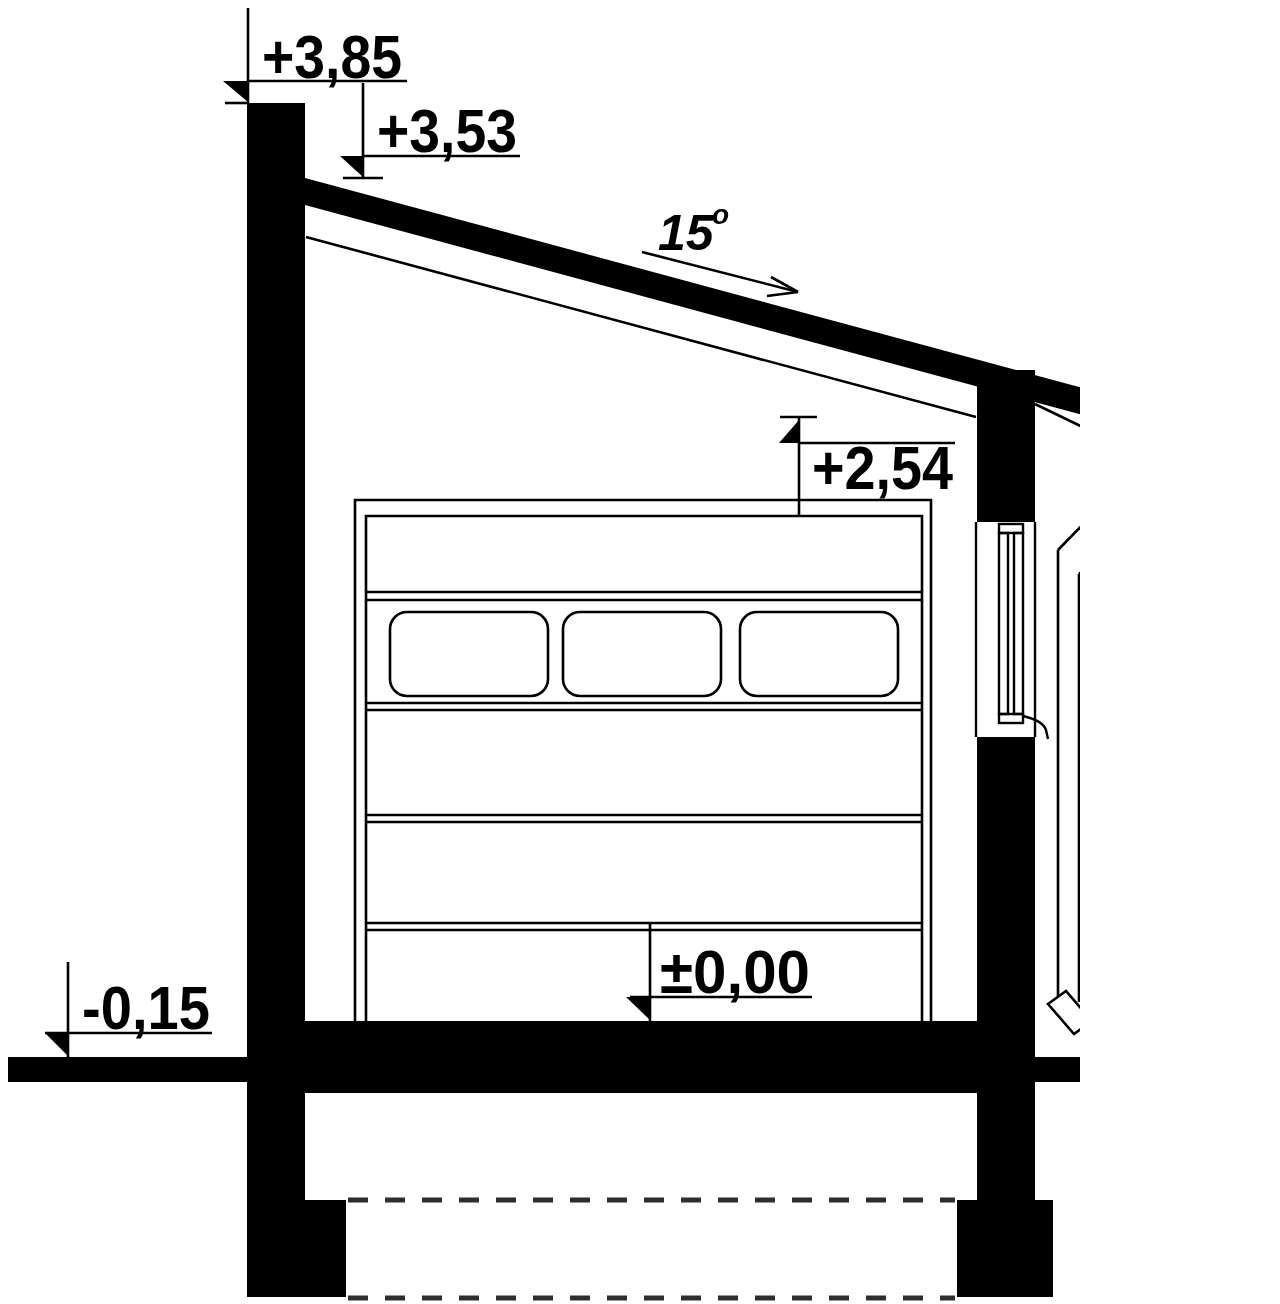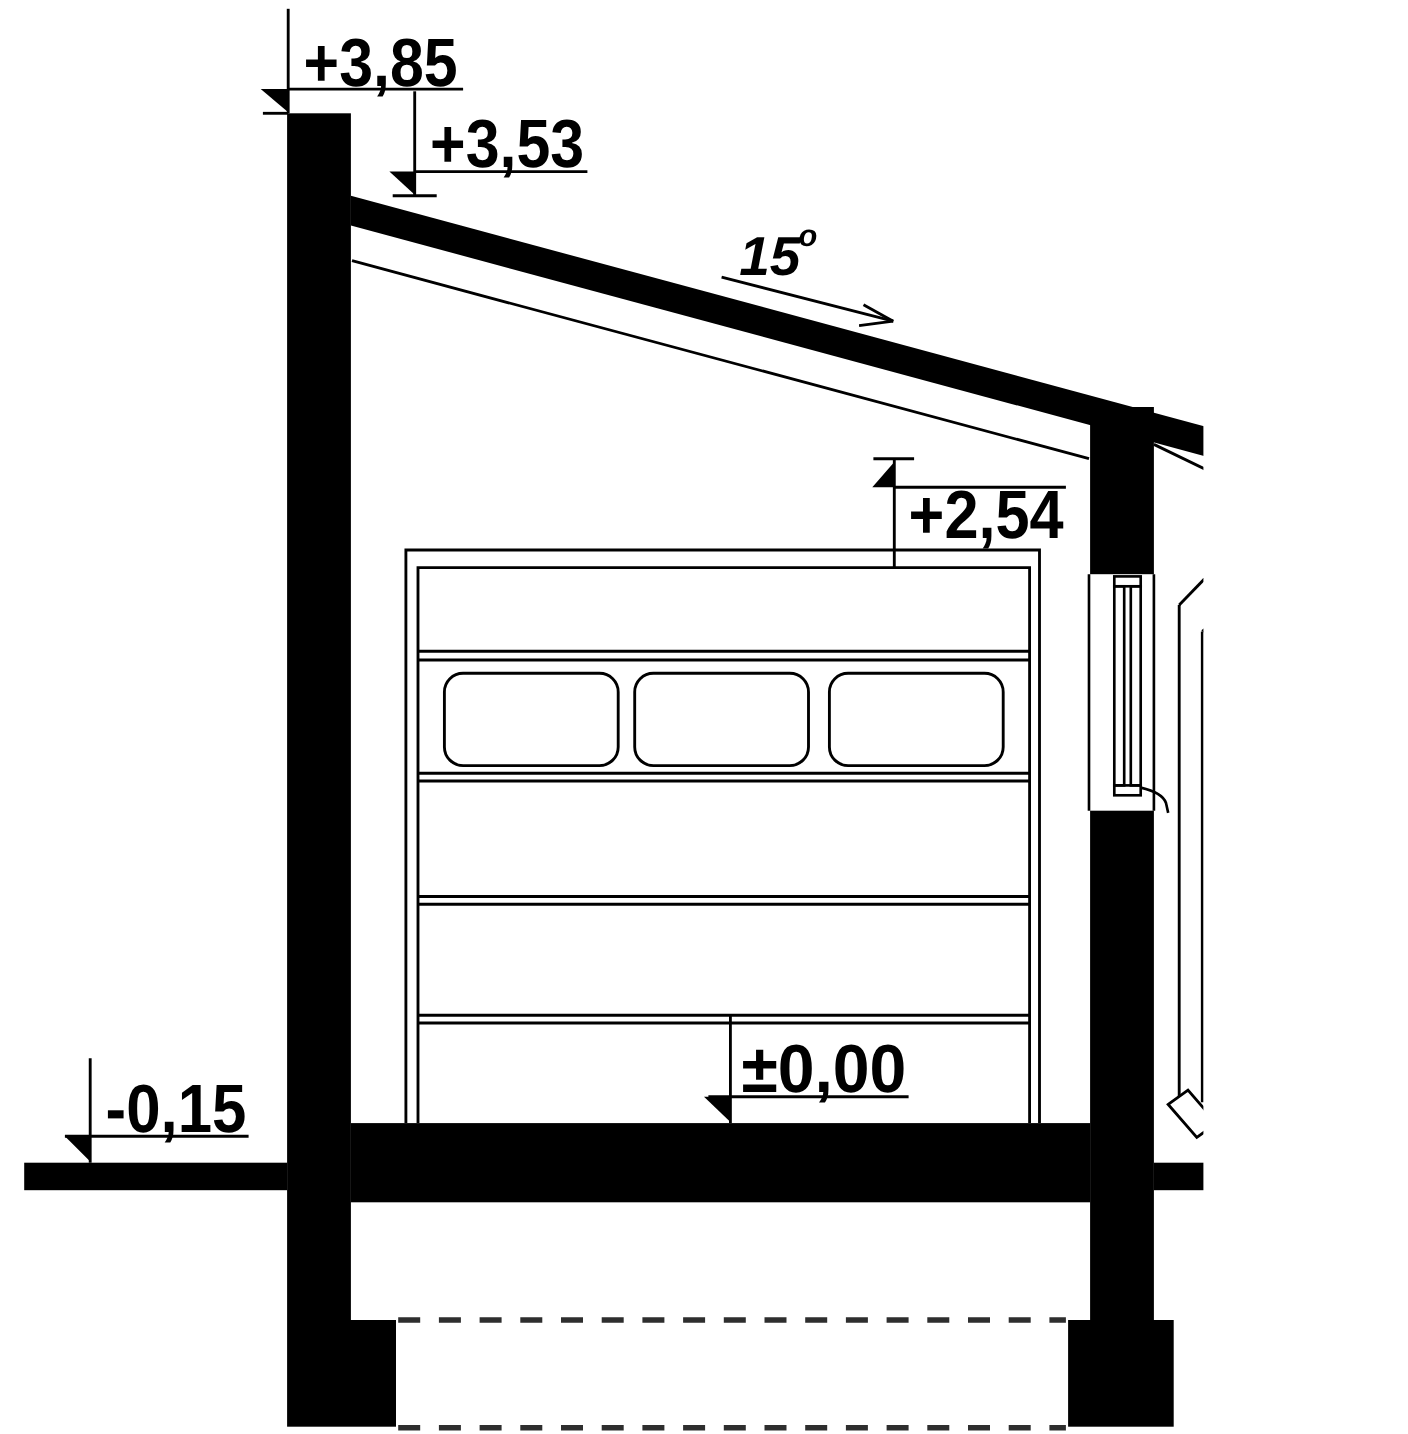--- a/index.html
+++ b/index.html
@@ -1,16 +1,16 @@
 <!DOCTYPE html>
 <html><head>
 <meta charset="utf-8">
 <style>
   html,body{margin:0;padding:0;background:#ffffff;}
-  .sheet{width:1080px;height:1304px;background:#ffffff;position:relative;overflow:hidden;margin-left:14px;}
+  .sheet{width:1080px;height:1304px;background:#ffffff;position:relative;overflow:hidden;}
   svg{display:block;}
   .lvl-text{font-family:"Liberation Sans",sans-serif;font-weight:700;font-size:62px;fill:#000;}
   .slope-text{font-family:"Liberation Sans",sans-serif;font-weight:700;font-style:italic;font-size:50px;fill:#000;}
   .slope-sup{font-family:"Liberation Sans",sans-serif;font-weight:700;font-style:italic;font-size:28px;fill:#000;}
 </style>
 </head>
 <body>
 
 <div class="sheet">
 <svg width="1280" height="1304" viewBox="0 0 1280 1304" xmlns="http://www.w3.org/2000/svg">

